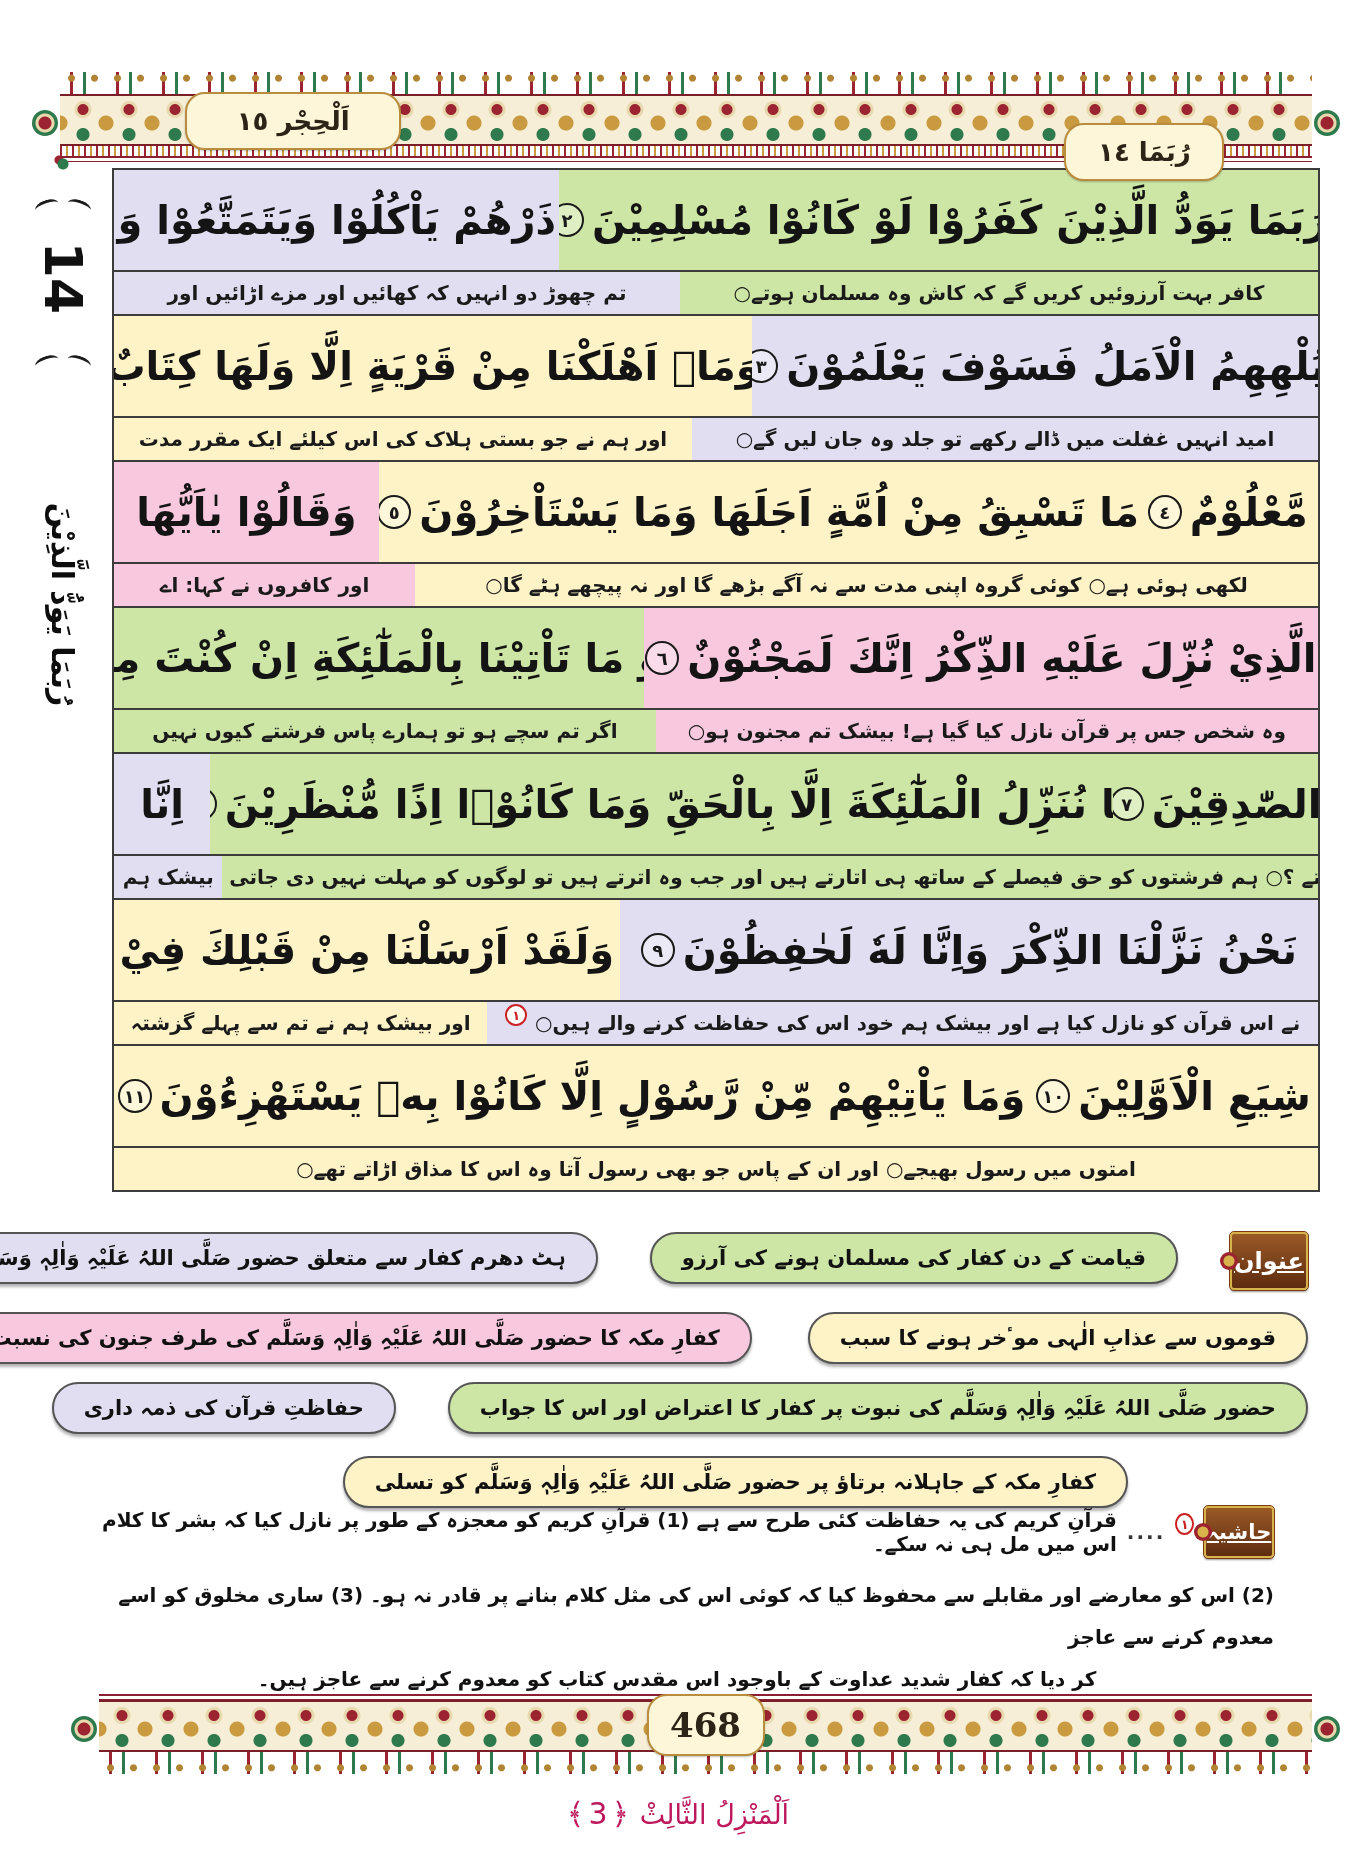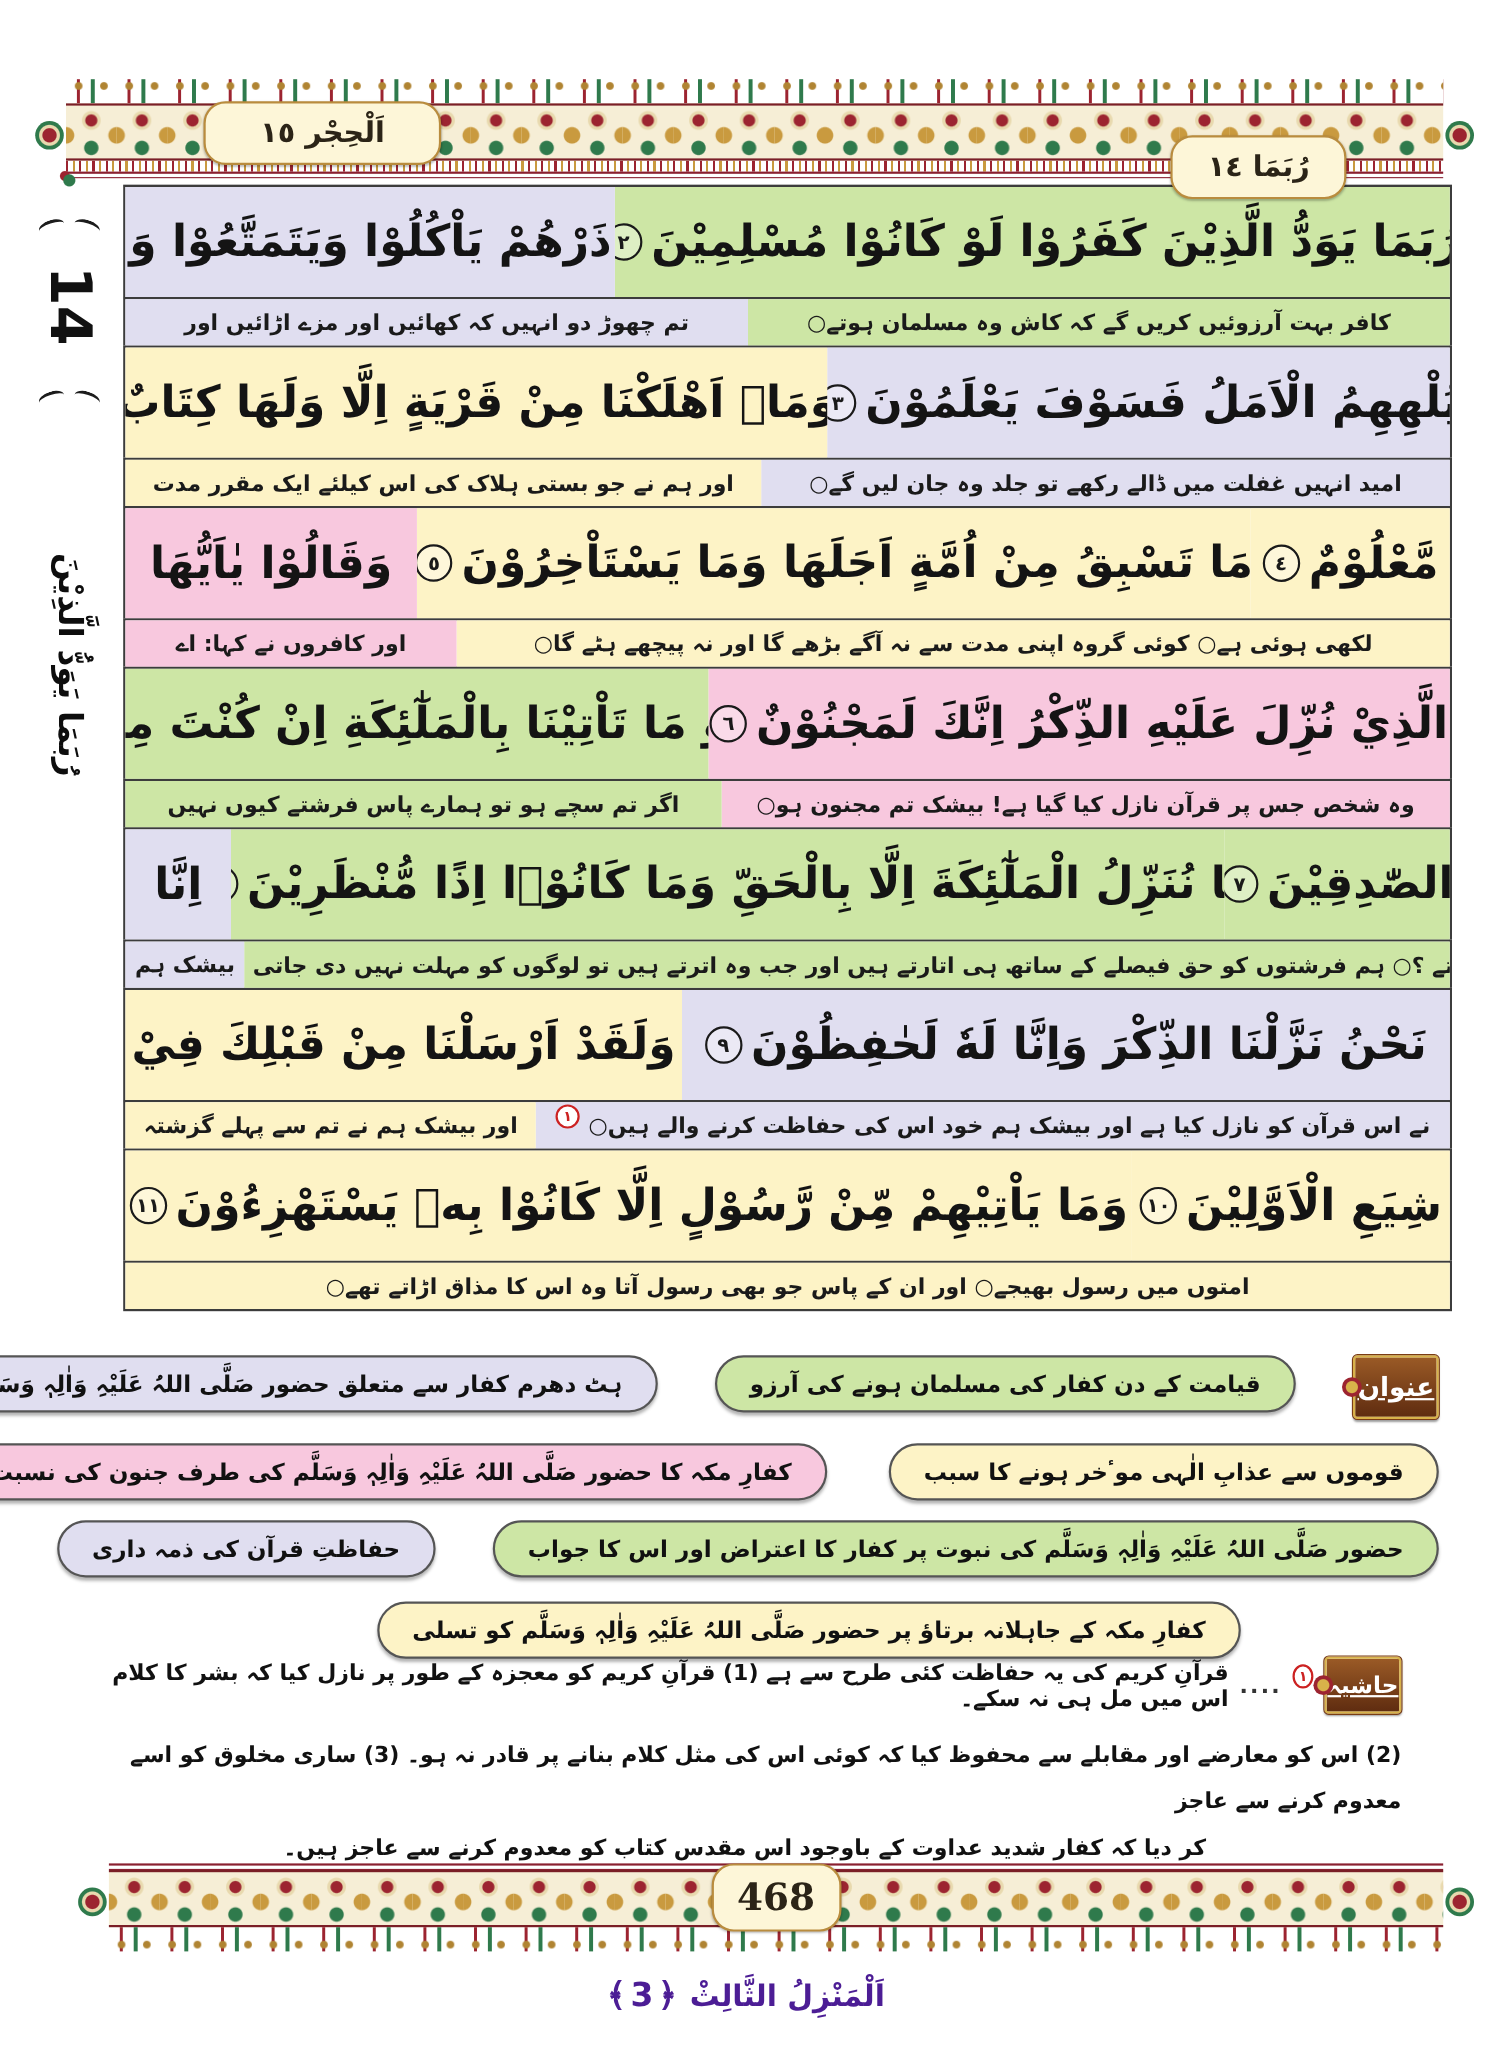--- a/index.html
+++ b/index.html
@@ -89,21 +89,21 @@
   
   #footnote { position:absolute; top:1506px; left:80px; right:80px; direction:rtl; font-size:20px;
     font-weight:bold; color:#111; }
   #footnote .fline1 { display:flex; align-items:center; gap:10px; margin-bottom:16px; }
   #footnote .badge { width:70px; height:52px; font-size:21px; }
   #footnote p { line-height:42px; }
   .fdots { letter-spacing:2px; color:#333; }
   .fn-center { text-align:center; }
 
   
-  #manzil { position:absolute; top:1796px; left:0; right:0; text-align:center; font-size:27px; font-weight:bold; color:#4c1d95; }
+  #manzil { position:absolute; top:1796px; left:0; right:0; text-align:center; font-size:27px; font-weight:normal; color:#be185d; }
   #manzil .num { font-size:30px; margin:0 2px; }
 </style>
 </head>
 <body>
 
 <div id="page">
 
   <div class="band-wrap top">
     <div class="crest"></div>
     <div class="band">

